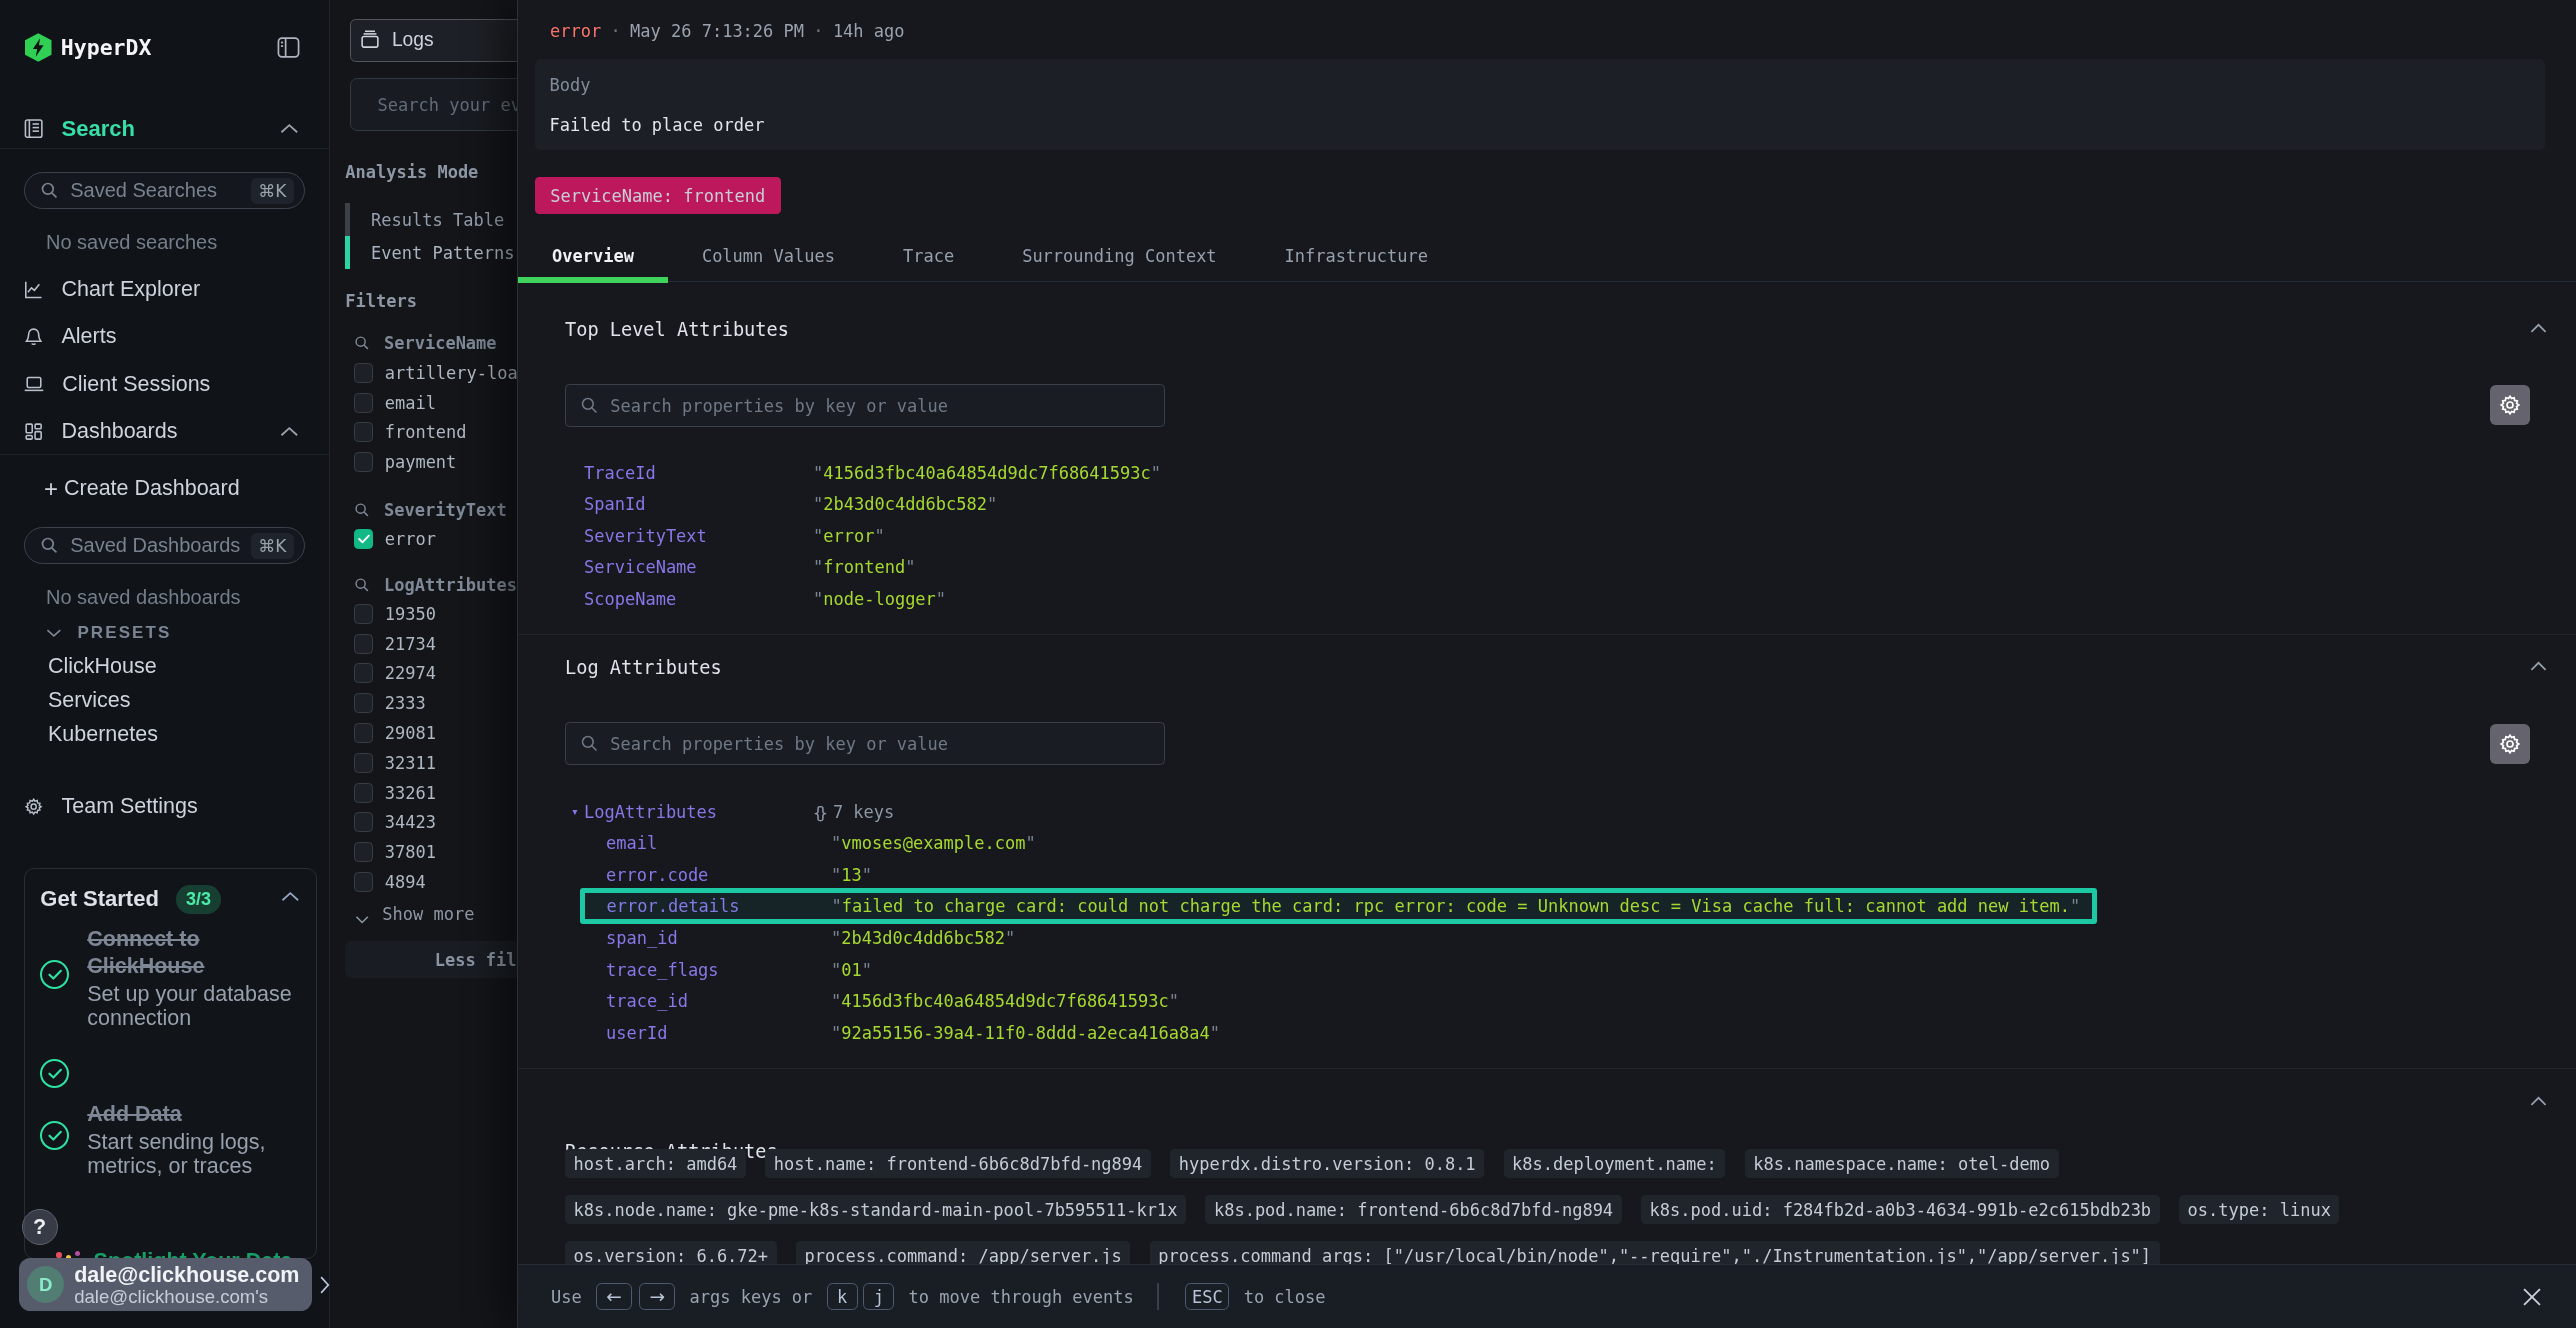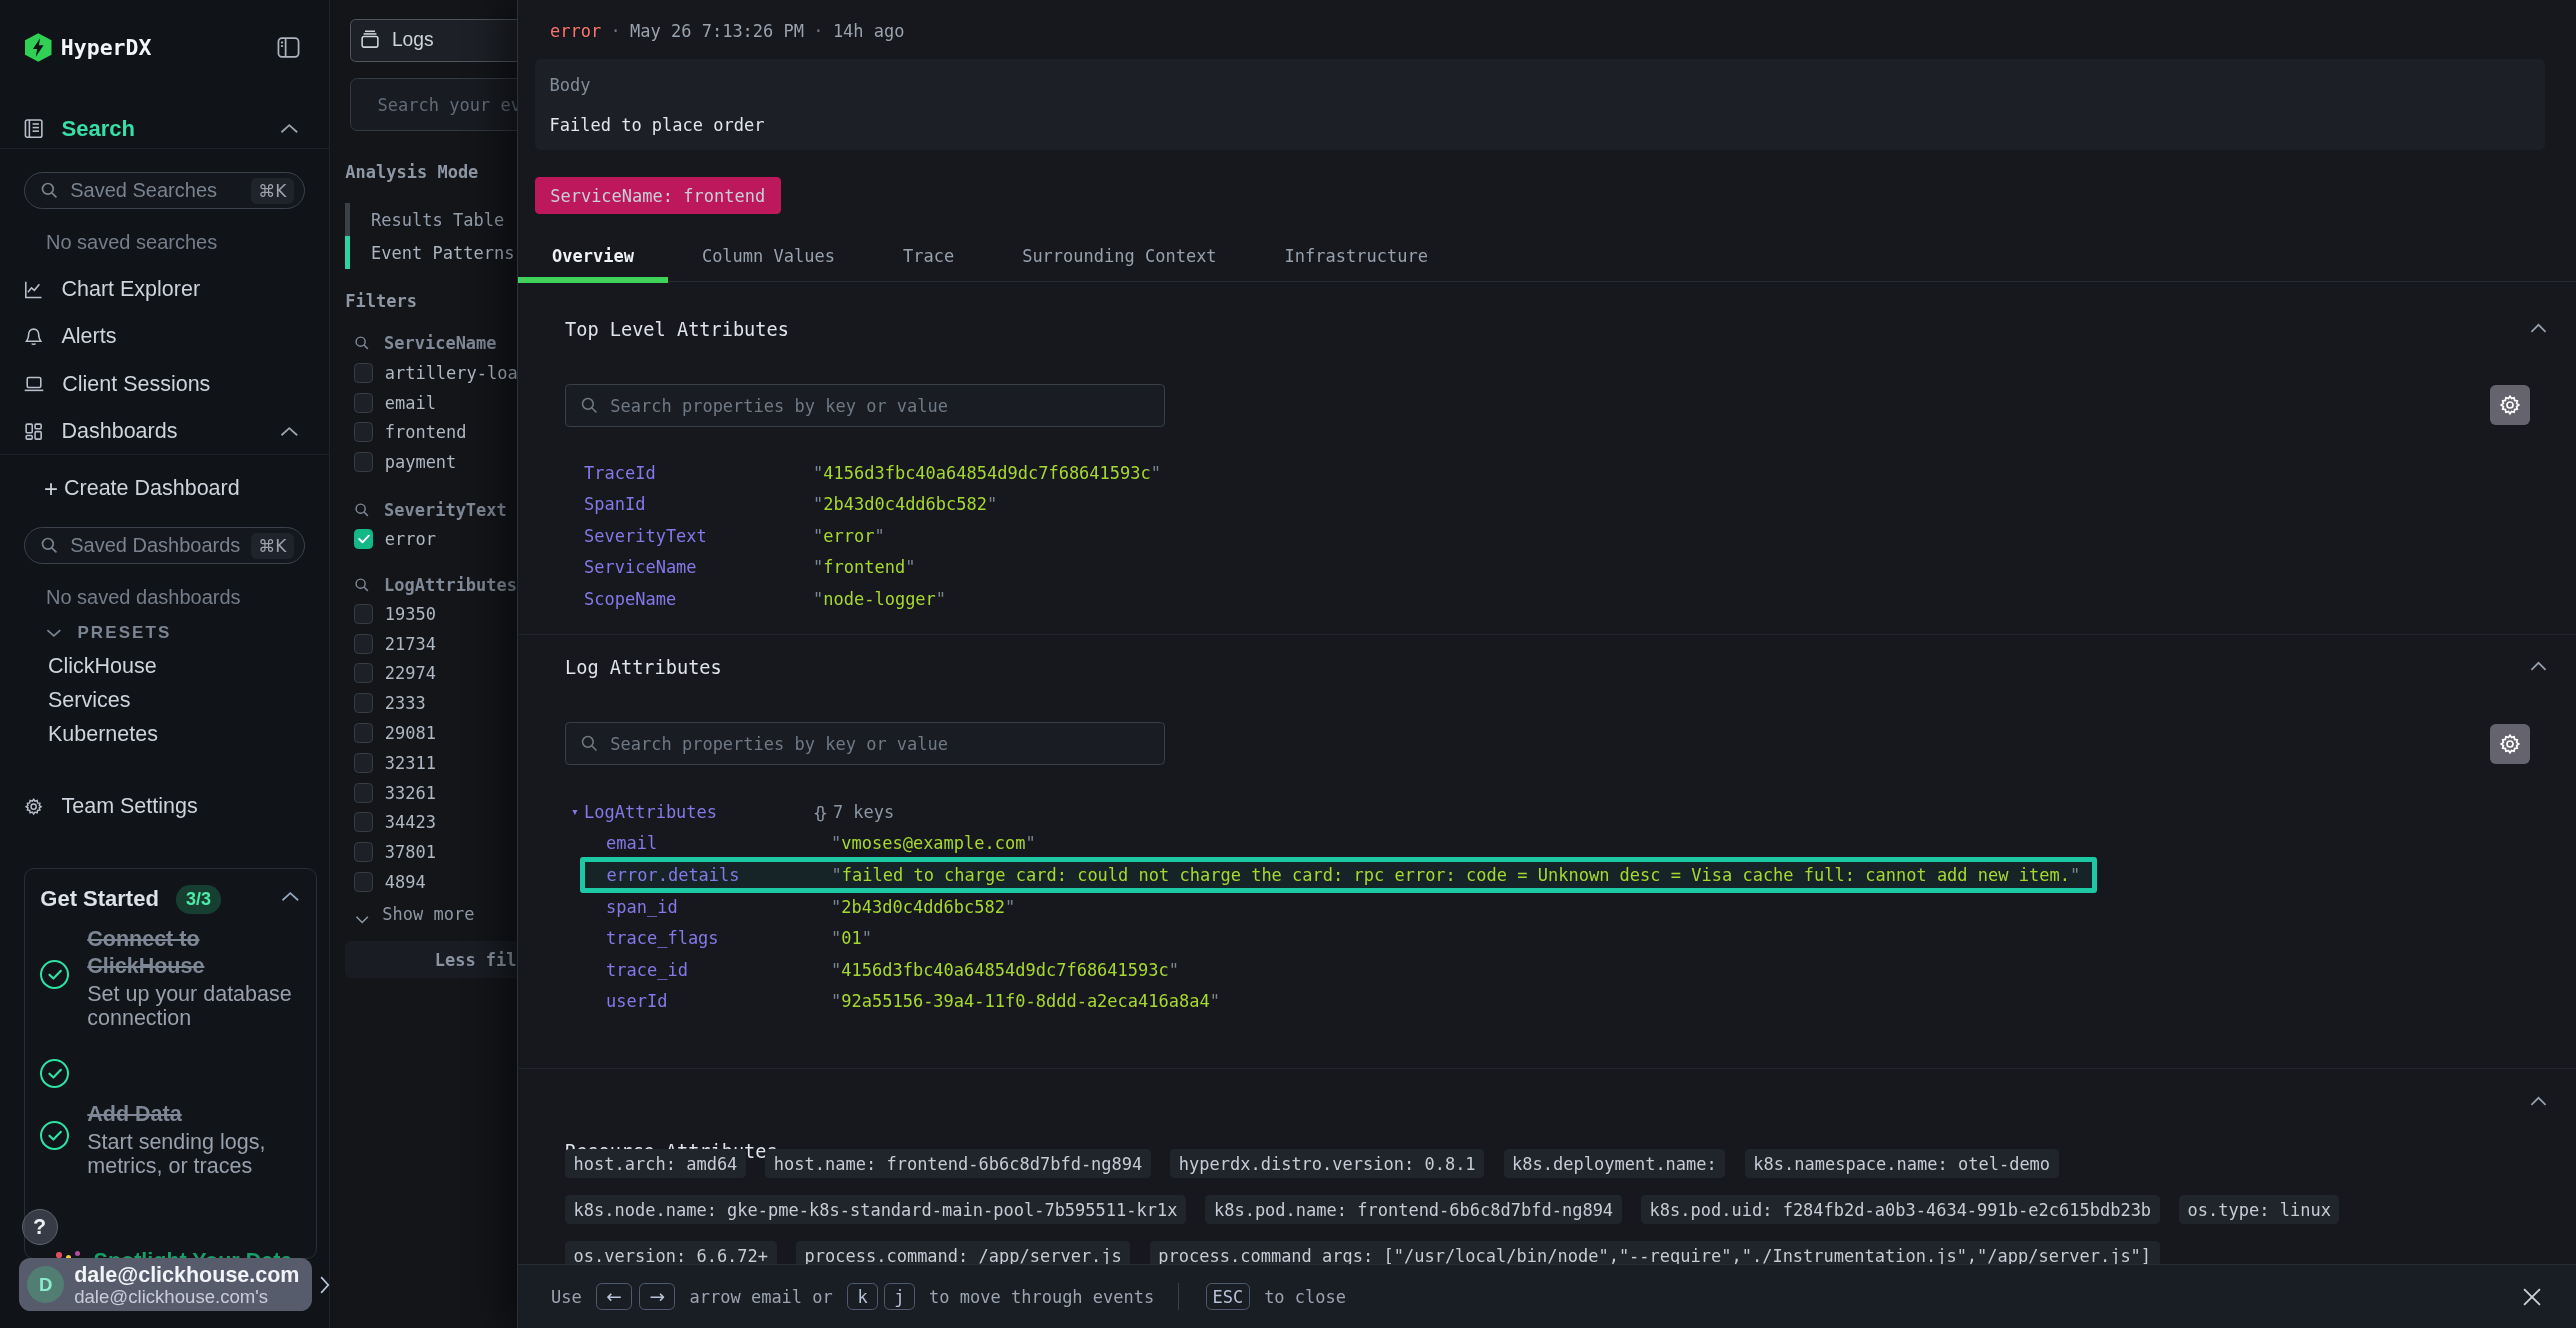--- a/index.html
+++ b/index.html
@@ -634,20 +634,24 @@
         <span class="kv-key">LogAttributes</span>
         <span class="root-badge"><span class="braces">{}</span><span>7 keys</span></span>
       </div>
 
       <div id="la-holder">
         <div class="kv-row">
           <span class="kv-key">email</span>
           <span class="kv-val">vmoses@example.com</span>
         </div>
 
+        <div class="kv-row">
+          <span class="kv-key">error.code</span>
+          <span class="kv-val">13</span>
+        </div>
 
         <div class="kv-row highlight">
           <span class="kv-key">error.details</span>
           <span class="kv-val">failed to charge card: could not charge the card: rpc error: code = Unknown desc = Visa cache full: cannot add new item.</span>
         </div>
 
         <div class="kv-row">
           <span class="kv-key">span_id</span>
           <span class="kv-val">2b43d0c4dd6bc582</span>
         </div>
@@ -699,21 +703,21 @@
       </div>
   </section>
 
   <div class="d-footer">
     <span>Use</span>
     <span class="fgap-s"></span>
     <span class="kbd arrow">←</span>
     <span style="width:7.2px;"></span>
     <span class="kbd arrow">→</span>
     <span class="fgap-m"></span>
-    <span>arrow email or</span>
+    <span>args keys or</span>
     <span class="fgap-m"></span>
     <span class="kbd">k</span>
     <span style="width:5.7px;"></span>
     <span class="kbd">j</span>
     <span class="fgap-m"></span>
     <span>to move through events</span>
     <span class="vsep"></span>
     <span class="kbd">ESC</span>
     <span class="fgap-s"></span>
     <span>to close</span>

